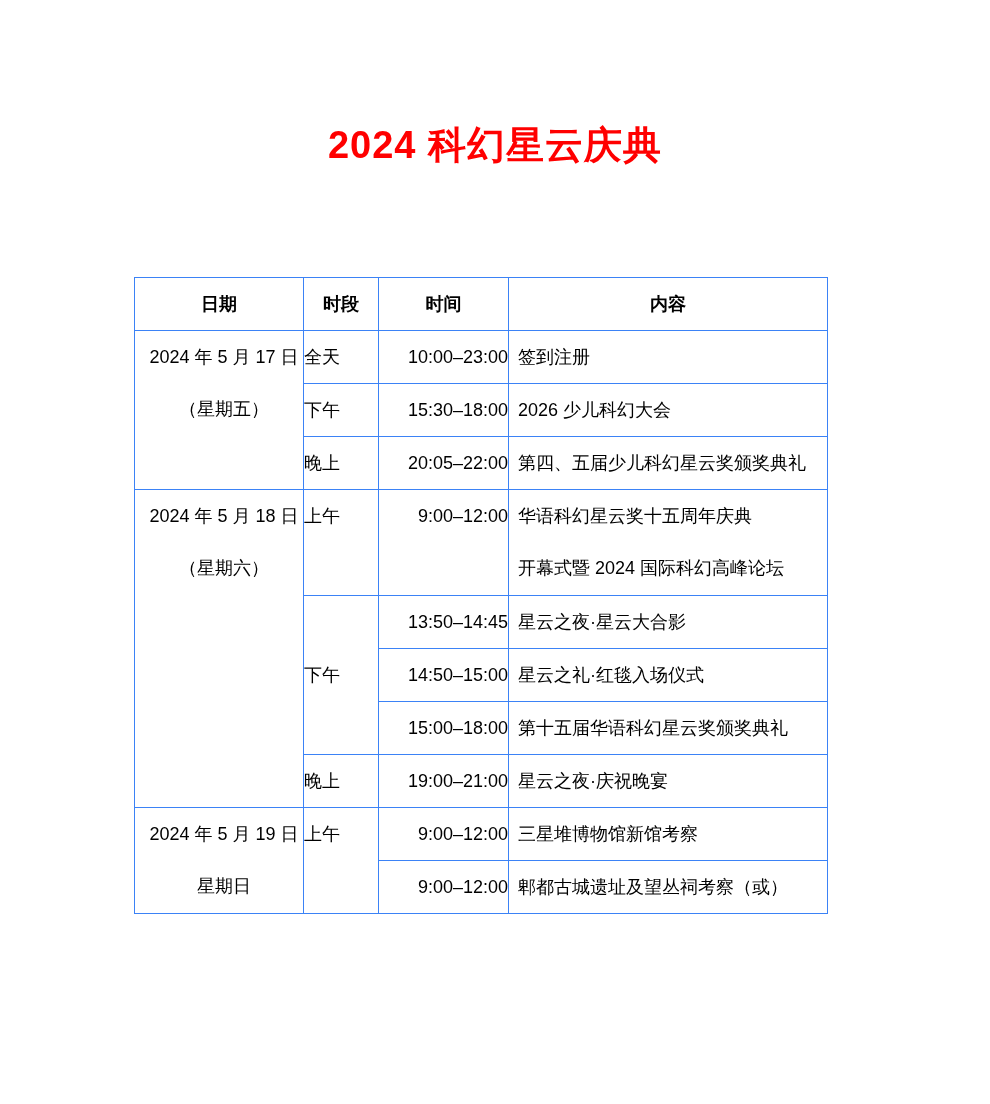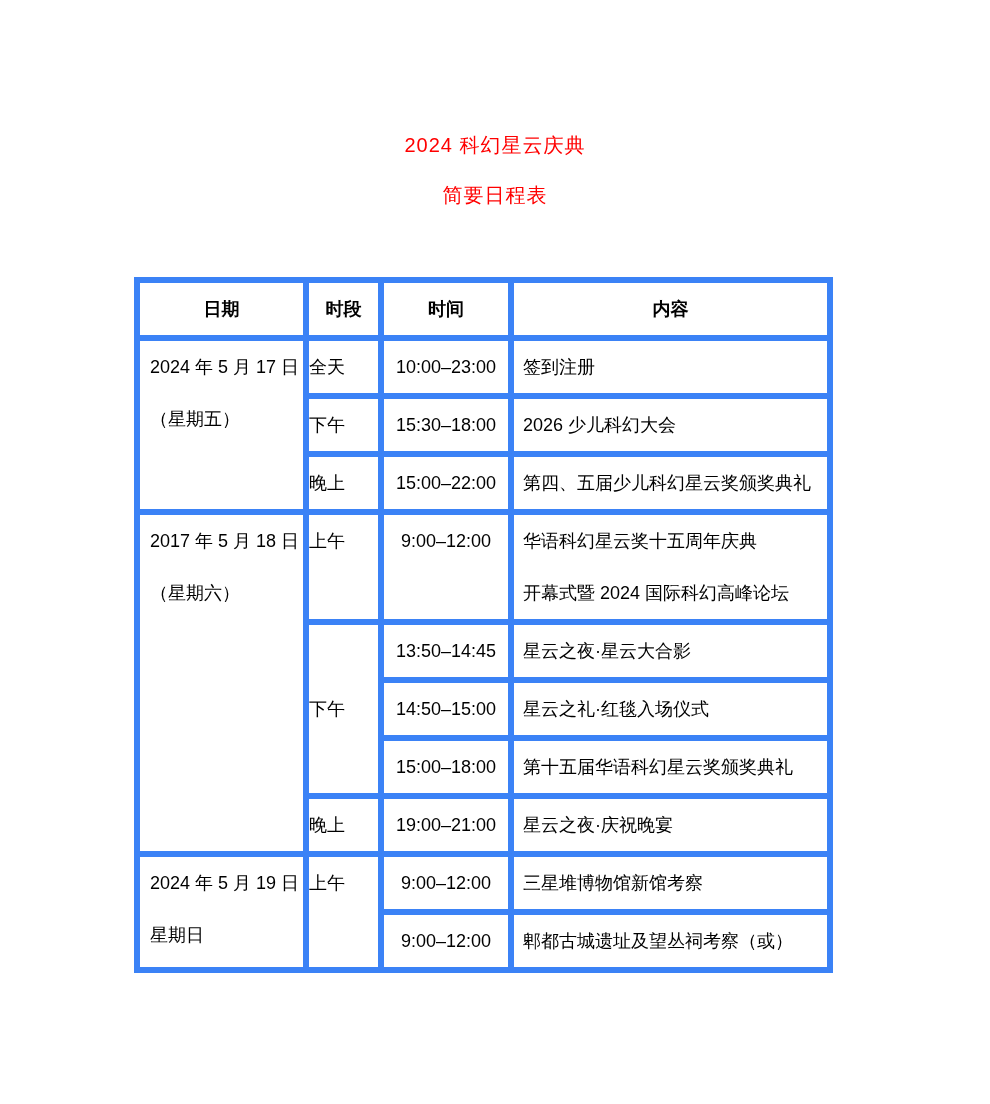--- a/index.html
+++ b/index.html
@@ -15,62 +15,61 @@
     overflow: hidden;
   }
   .titles {
     position: absolute;
     top: 120px; left: 0;
     width: 100%;
     text-align: center;
   }
   .doc-title {
     color: var(--accent, #ff0000);
-    font-weight: normal;
-    font-size: 20px;
+    font-weight: bold;
+    font-size: 38px;
     line-height: 50px;
     letter-spacing: 1px;
   }
   table.schedule {
     position: absolute;
     left: 134px; top: 277px;
     width: 693px;
     border-collapse: collapse;
     table-layout: fixed;
   }
   .schedule th, .schedule td {
-    border: 6px solid #3b82f6;
+    border: 1px solid #3b82f6;
     padding: 0;
     font-size: 18px;
     line-height: 52px;
     vertical-align: top;
     overflow: hidden;
     white-space: nowrap;
   }
   .schedule th {
     font-weight: bold;
     text-align: center;
   }
   .schedule tr { height: 53px; }
   .schedule tr.tall { height: 106px; }
-  td.date    { text-align: left; padding-left: 10px; }
+  td.date    { text-align: center; padding-left: 10px; }
   td.period  { text-align: left; }
-  td.time    { text-align: center; }
+  td.time    { text-align: right; }
   td.content { text-align: left; padding-left: 9px; }
   td.vam     { vertical-align: middle; }
   .cell-line { line-height: 52px; }
 </style>
 </head>
 <body style="--accent: #ff0000;">
 
 <div class="page">
 
   <div class="titles">
     <div class="doc-title">2024 科幻星云庆典</div>
-    <div class="doc-title">简要日程表</div>
   </div>
 
   <table class="schedule">
     <colgroup>
       <col style="width:169px">
       <col style="width:75px">
       <col style="width:130px">
       <col style="width:319px">
     </colgroup>
     <thead>
@@ -92,27 +91,27 @@
         <td class="time">10:00–23:00</td>
         <td class="content">签到注册</td>
       </tr>
       <tr>
         <td class="period">下午</td>
         <td class="time">15:30–18:00</td>
         <td class="content">2026 少儿科幻大会</td>
       </tr>
       <tr>
         <td class="period">晚上</td>
-        <td class="time">15:00–22:00</td>
+        <td class="time">20:05–22:00</td>
         <td class="content">第四、五届少儿科幻星云奖颁奖典礼</td>
       </tr>
 
       <tr class="tall">
         <td class="date" rowspan="5">
-          <div class="cell-line">2017 年 5 月 18 日</div>
+          <div class="cell-line">2024 年 5 月 18 日</div>
           <div class="cell-line">（星期六）</div>
         </td>
         <td class="period">上午</td>
         <td class="time">9:00–12:00</td>
         <td class="content">
           <div class="cell-line">华语科幻星云奖十五周年庆典</div>
           <div class="cell-line">开幕式暨 2024 国际科幻高峰论坛</div>
         </td>
       </tr>
       <tr>

